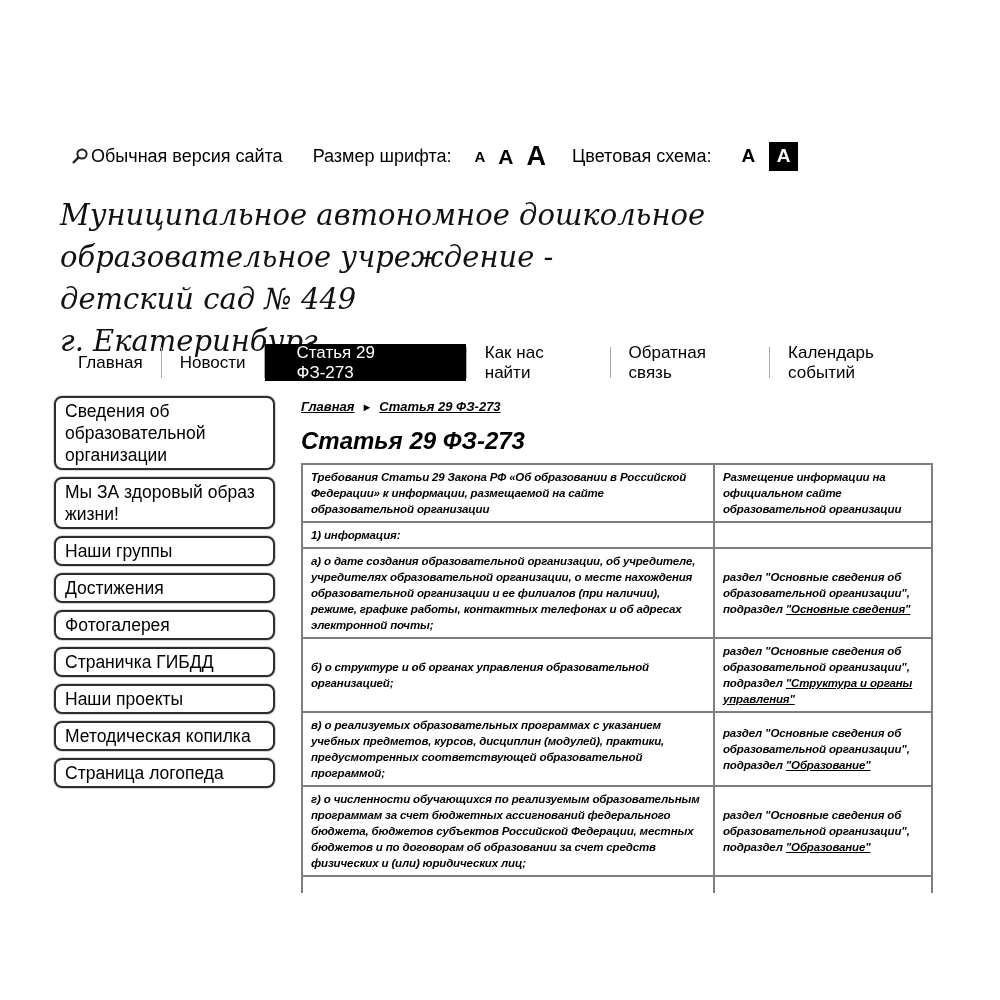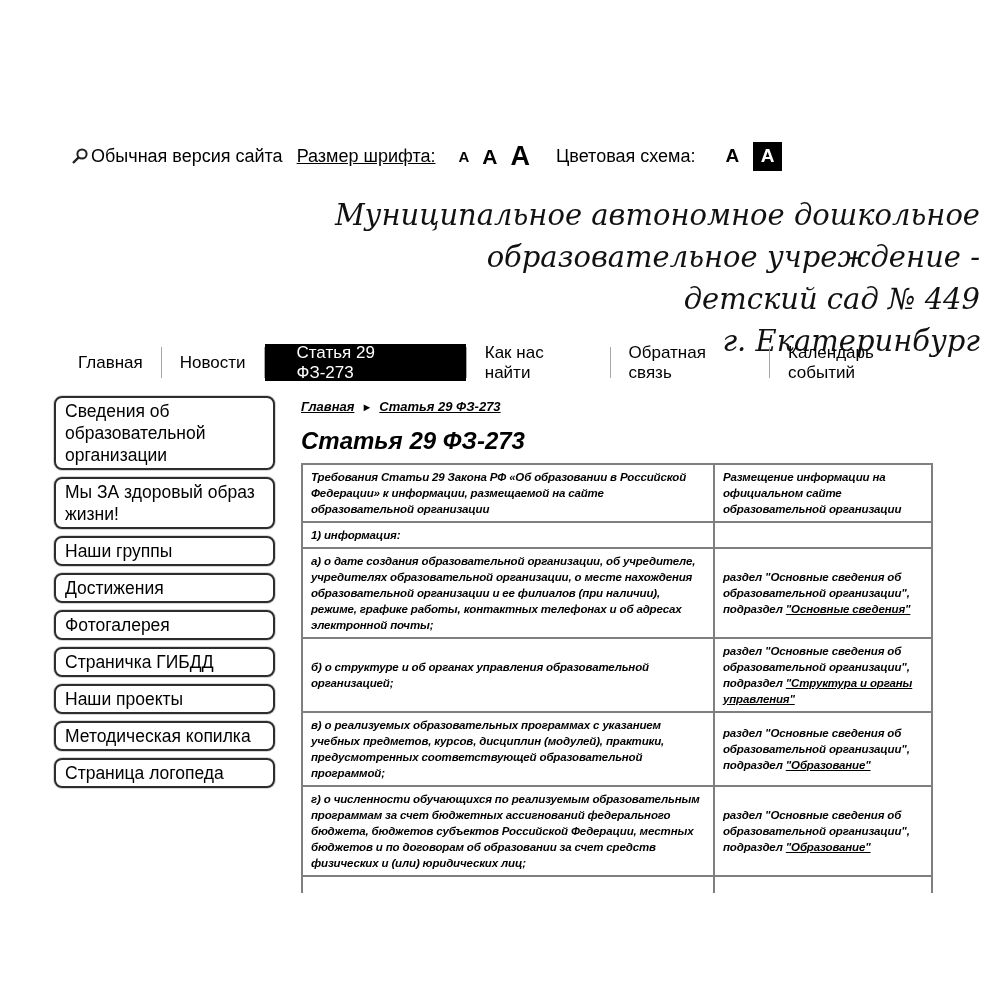--- a/index.html
+++ b/index.html
@@ -10,36 +10,36 @@
   }
   .page { position:relative; width:1000px; height:1000px; background:#fff; }
 
   
   .topbar {
     position:absolute; top:136px; left:70px; height:40px;
     display:flex; align-items:center; font-size:18px; white-space:nowrap;
   }
   .magnifier { display:inline-flex; margin-right:2px; cursor:pointer; }
   .topbar .label { margin-right:14px; }
-  .topbar .lbl-fs { margin-right:10px;text-decoration:underline; }
+  .topbar .lbl-fs { margin-left:16px; margin-right:10px; }
   .fs-btn { font-weight:bold; margin-left:13px; cursor:pointer; line-height:1; }
   .fs-s { font-size:15px; }
   .fs-m { font-size:21px; }
   .fs-l { font-size:27px; }
   .lbl-cs { margin-left:26px; margin-right:12px;text-align:center; }
   .cs-light { font-weight:bold; font-size:19px; margin-left:16px; cursor:pointer; }
   .cs-dark {
     width:29px; height:29px; background:#000; color:#fff; font-weight:bold; font-size:19px;
     display:inline-flex; align-items:center; justify-content:center; margin-left:14px; cursor:pointer;
   }
 
   
   .site-title {
     position:absolute; top:194px; left:60px; width:920px;
-    text-align:right; font-family:"DejaVu Serif", serif; font-style:italic;
+    text-align:left; font-family:"DejaVu Serif", serif; font-style:italic;
     font-size:29px; line-height:42px; color:#111;
   }
 
   
   .nav {
     position:absolute; top:344px; left:60px; width:900px; height:37px;
     display:flex; align-items:center; justify-content:space-between; font-size:17px;
   }
   .nav-item { height:37px; display:flex; align-items:center; padding:0 18px; cursor:pointer; }
   .nav-item.active { background:#000; color:#fff; padding:0 32px; }

